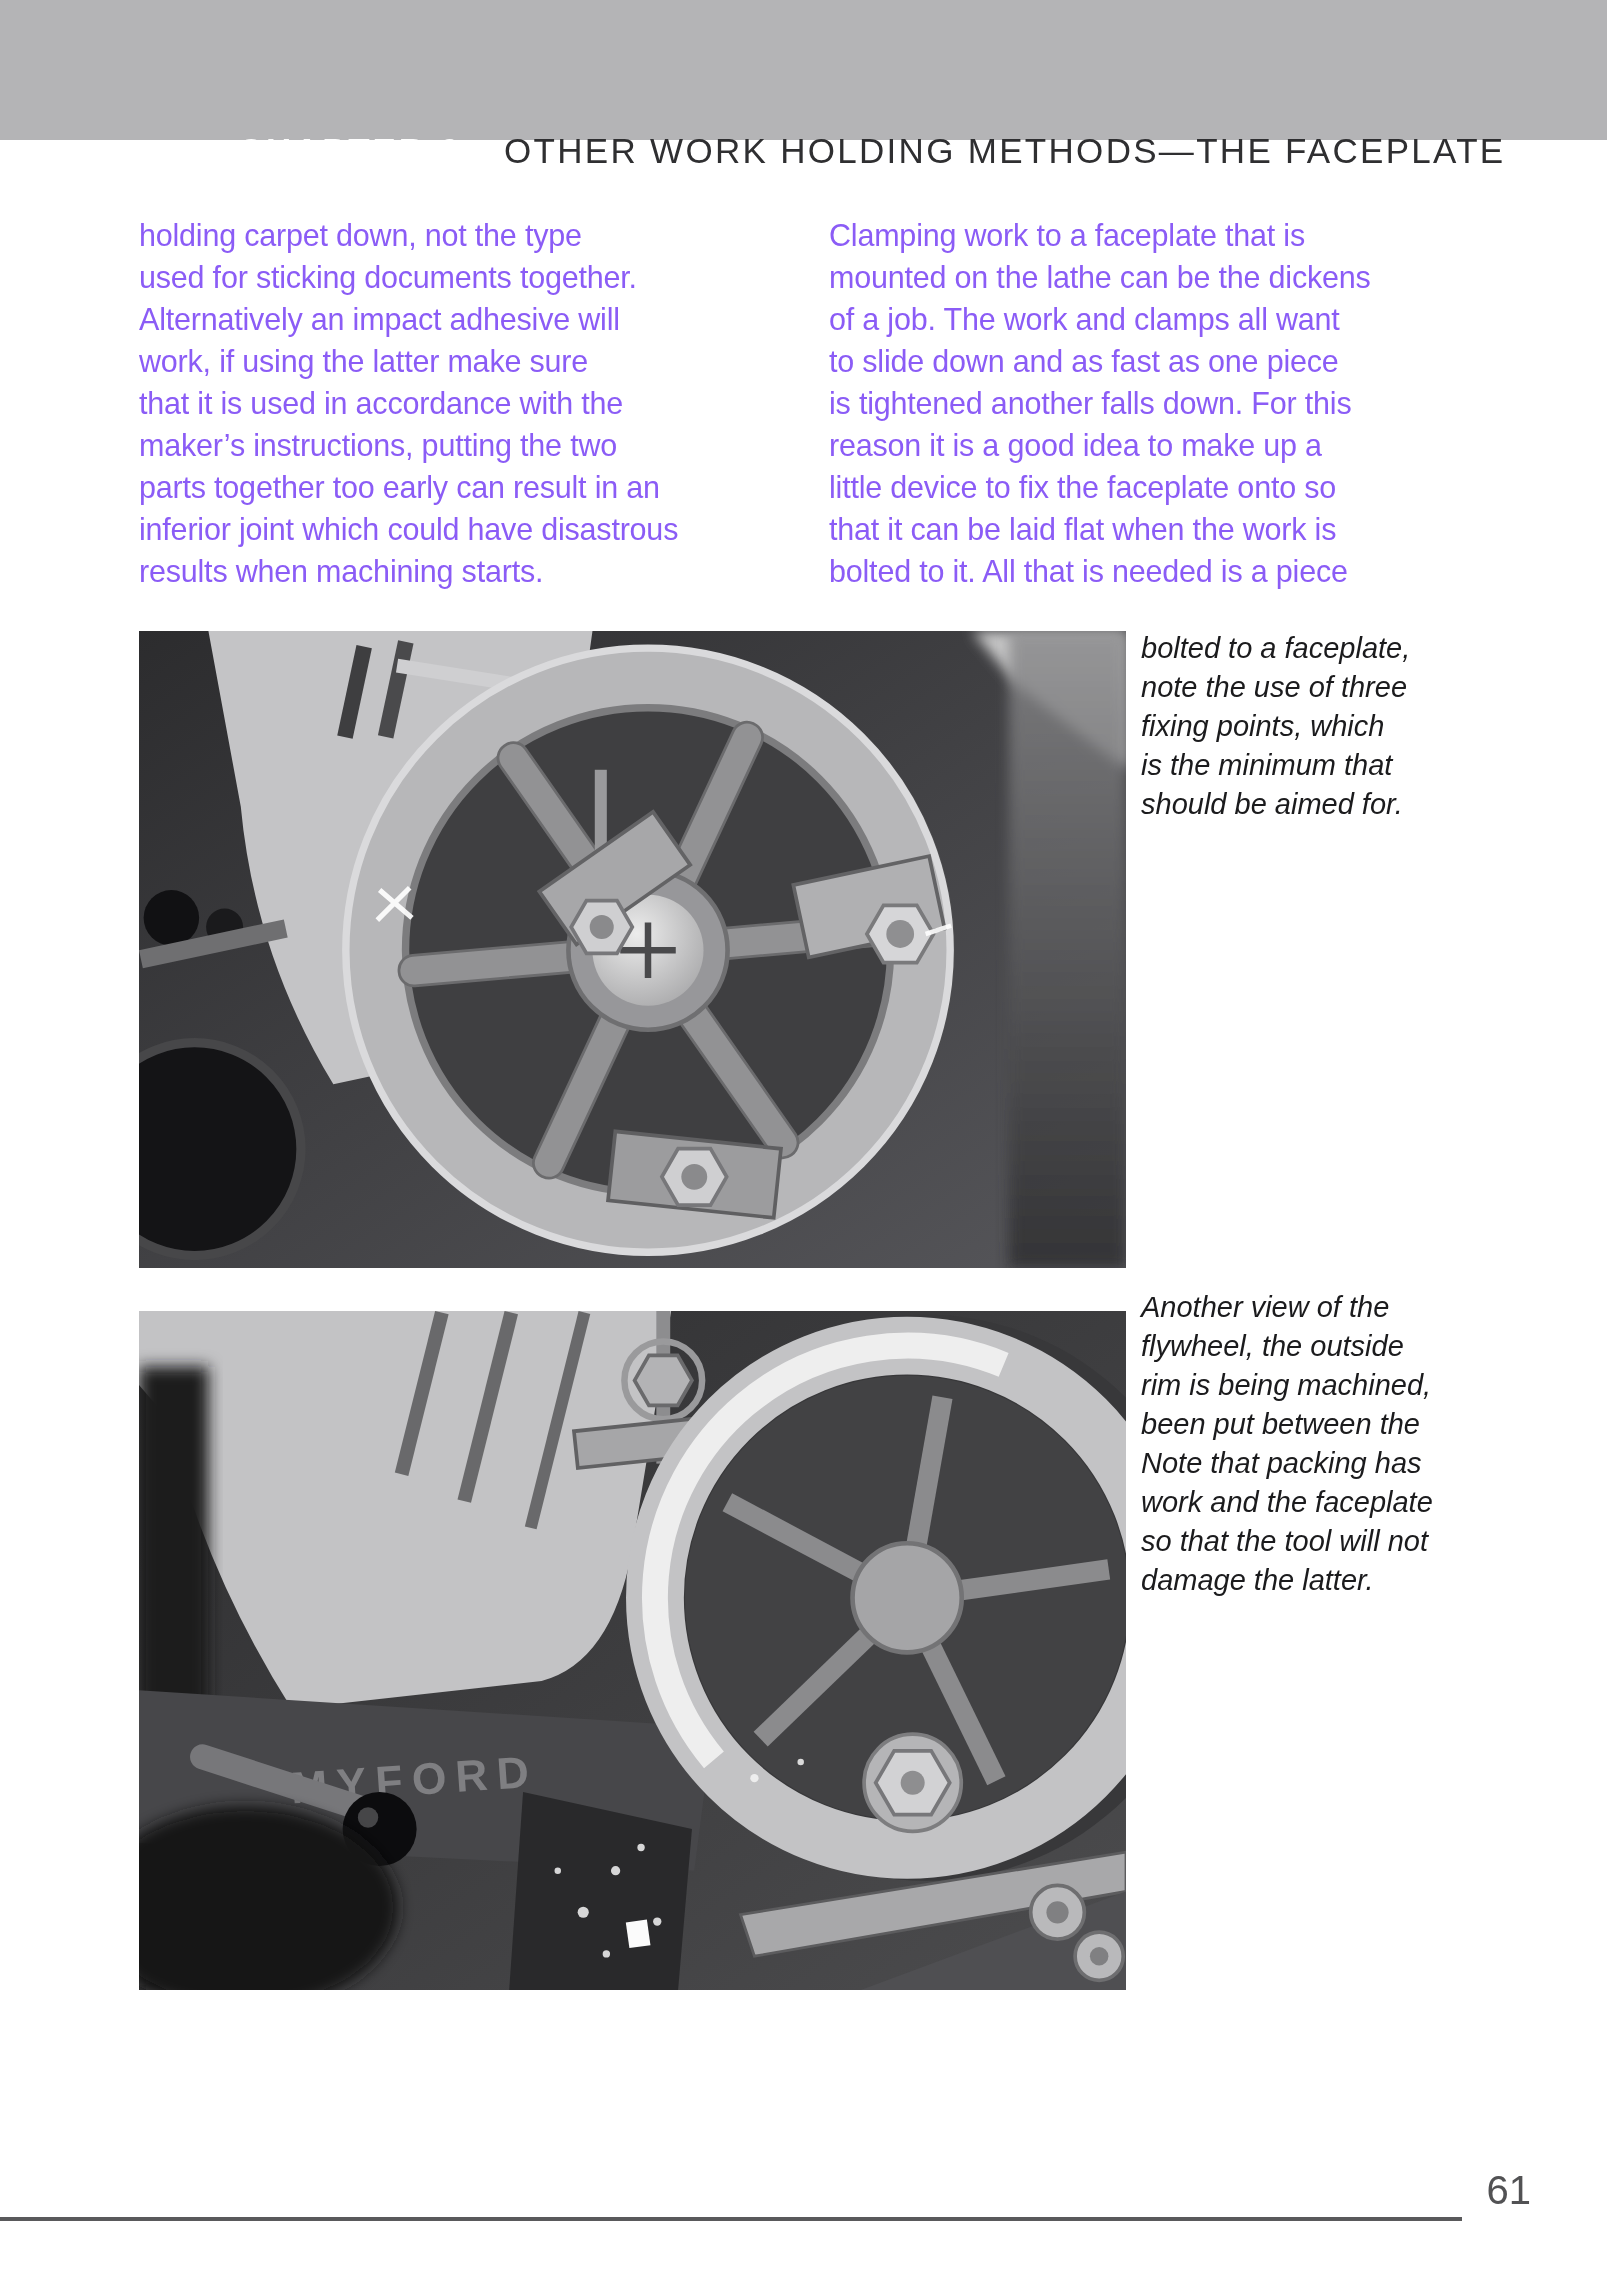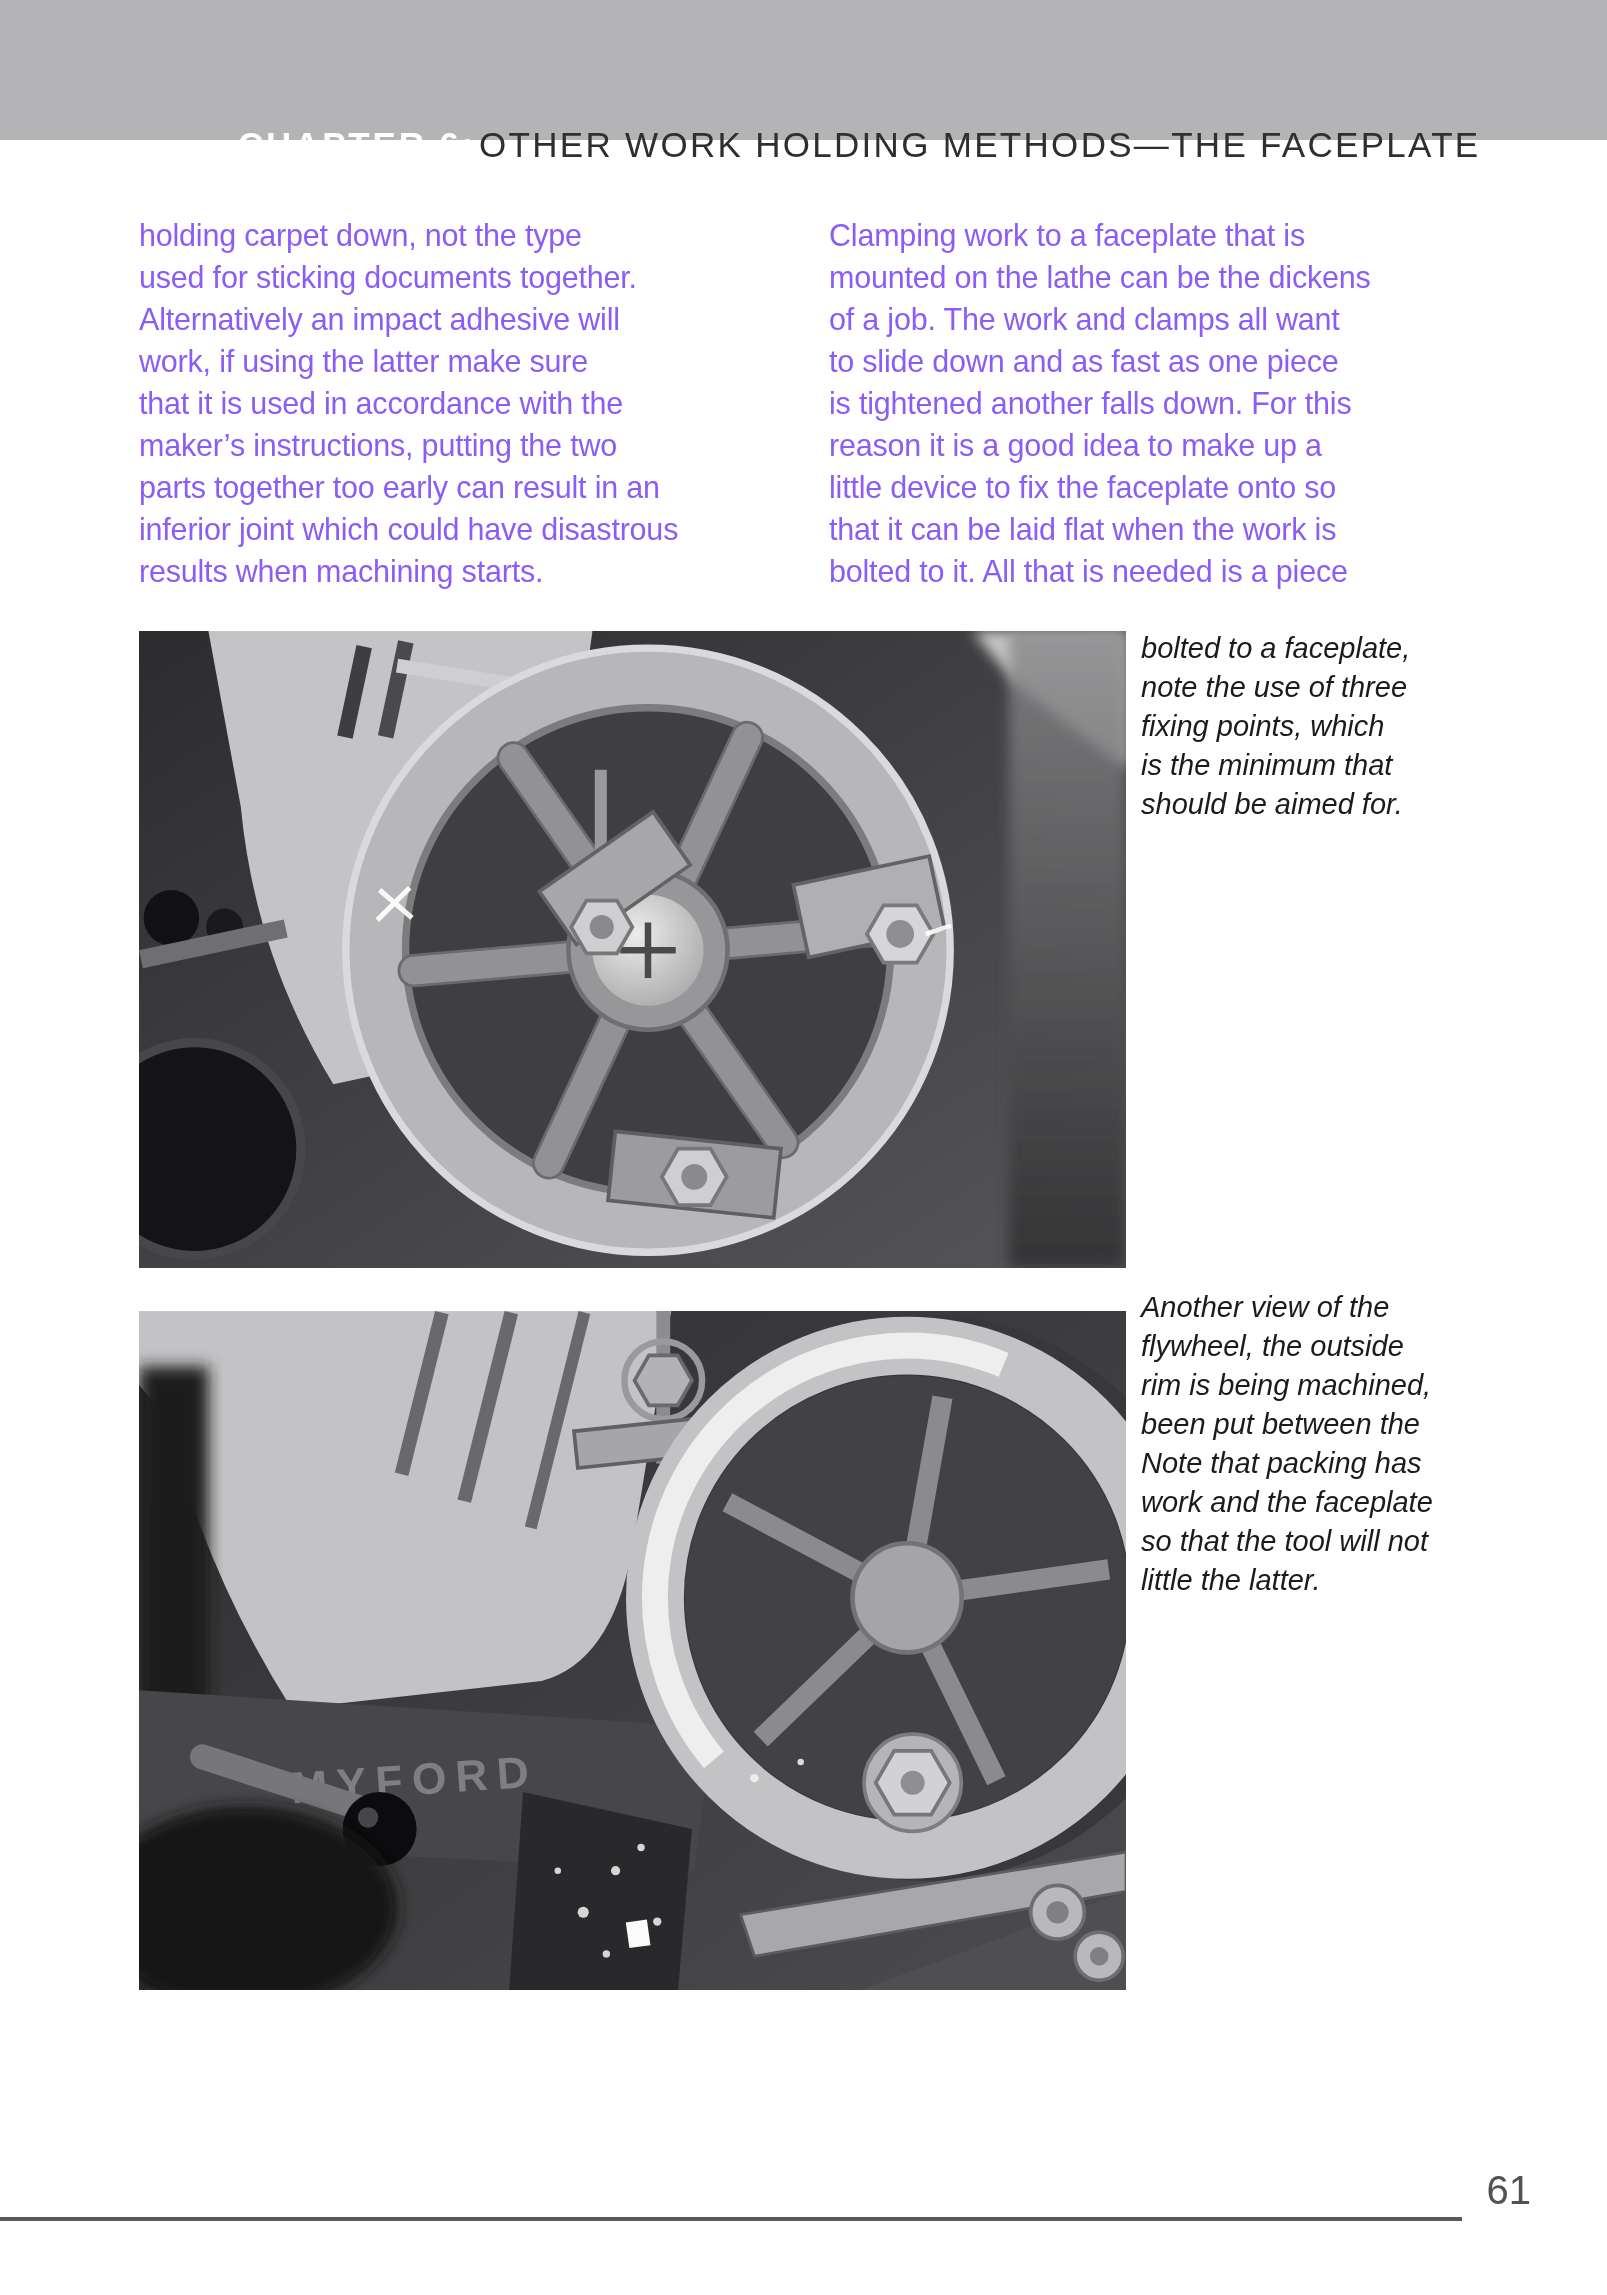--- a/index.html
+++ b/index.html
@@ -2,21 +2,21 @@
 <html style="font-size:7.4px"><head>
 <meta charset="utf-8">
 <style>
   html,body{margin:0;padding:0;background:#e9e9e9;}
   .page{
     position:relative;width:1607px;height:2295px;background:#ffffff;
     font-family:"Liberation Sans",sans-serif;overflow:hidden;
   }
   .header-band{position:absolute;left:0;top:0;width:1607px;height:140px;background:#b4b4b6;}
   .header-line{
-    position:absolute;left:238px;top:89px;display:flex;gap:3px;align-items:baseline;white-space:nowrap;
+    position:absolute;left:238px;top:95px;display:flex;gap:28px;align-items:baseline;white-space:nowrap;
   }
   .chapter-label{font-size:35px;font-weight:bold;color:#ffffff;letter-spacing:2.8px;}
   .chapter-title{font-size:35px;font-weight:normal;color:#2f2f31;letter-spacing:2.3px;margin-top:36px;}
   .body-col{
     position:absolute;top:214px;font-size:30.5px;line-height:42px;color:#8b5cf6;letter-spacing:-0.2px;
   }
   .body-col div{white-space:nowrap;}
   .col-left{left:139px;width:661px;}
   .col-right{left:829px;width:675px;}
   figure{margin:0;padding:0;position:absolute;}
@@ -211,20 +211,20 @@
   </figure>
 
   <aside class="caption caption-2">
       <div>Another view of the</div>
       <div>flywheel, the outside</div>
       <div>rim is being machined,</div>
       <div>been put between the</div>
       <div>Note that packing has</div>
       <div>work and the faceplate</div>
       <div>so that the tool will not</div>
-      <div>little the latter.</div>
+      <div>damage the latter.</div>
     </aside>
 
   <div class="footer-rule"></div>
   <div class="page-number">61</div>
 
 </div>
 
 
 </body></html>

